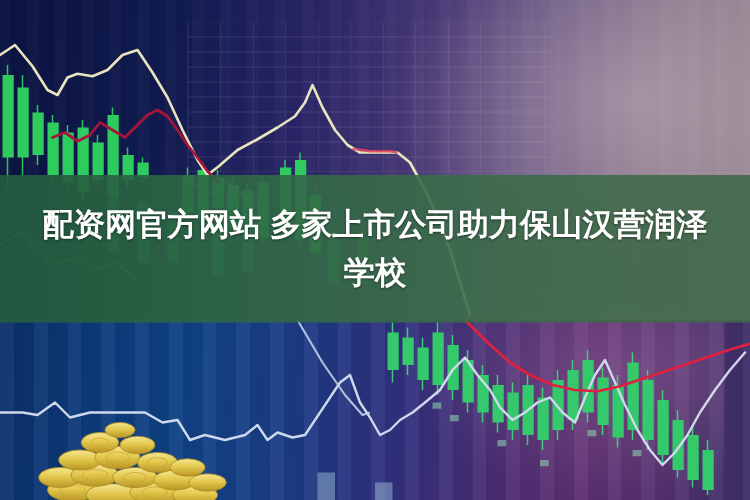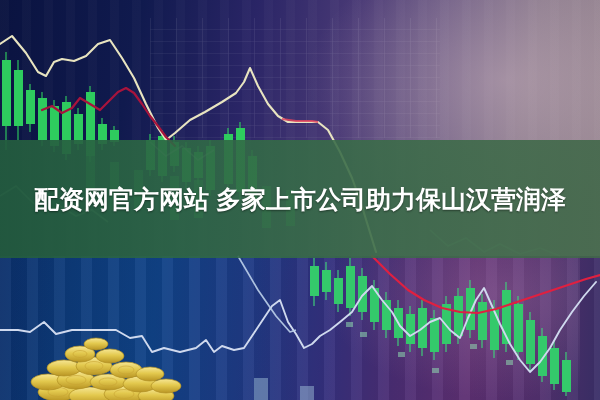--- a/index.html
+++ b/index.html
@@ -288,20 +288,21 @@
       <polyline fill="none" stroke="#9fe0b4" stroke-width="1.6" points="0,196 16,186 30,200 44,212 60,206 76,216 92,210 108,222"></polyline>
       <polyline fill="none" stroke="#9fe0b4" stroke-width="1.6" points="430,230 448,246 466,238 484,252 500,244 520,254 540,248 560,256"></polyline>
       <polyline fill="none" stroke="#bfe8cc" stroke-width="1.5" points="150,142 166,156 182,146 198,160 214,150"></polyline>
     </g>
   </svg>
 
   <div class="green-band"></div>
 
   <div class="title-wrap">
     <div class="title-line">配资网官方网站 多家上市公司助力保山汉营润泽</div>
+    <div class="title-line">学校</div>
   </div>
 
   <svg class="coins" viewBox="0 0 180 70" preserveAspectRatio="none">
     <g fill="url(#coinGrad)" stroke="#b08f22" stroke-width=".7">
       <ellipse cx="40" cy="62" rx="20" ry="9"></ellipse>
       <ellipse cx="72" cy="66" rx="21" ry="9"></ellipse>
       <ellipse cx="106" cy="64" rx="20" ry="9"></ellipse>
       <ellipse cx="138" cy="66" rx="18" ry="8"></ellipse>
       <ellipse cx="30" cy="52" rx="17" ry="8"></ellipse>
       <ellipse cx="58" cy="50" rx="19" ry="9"></ellipse>

